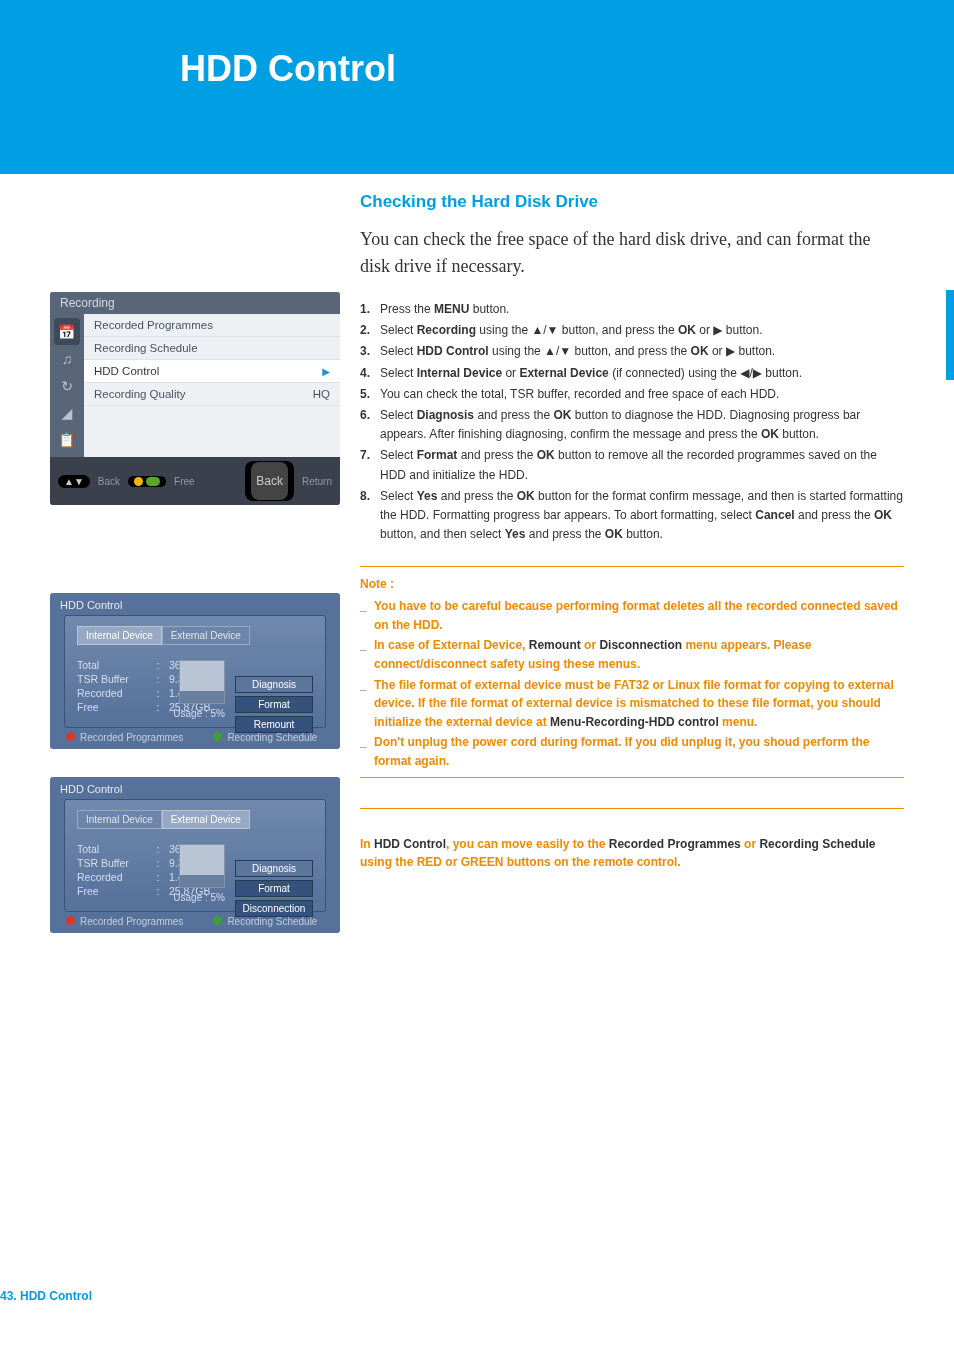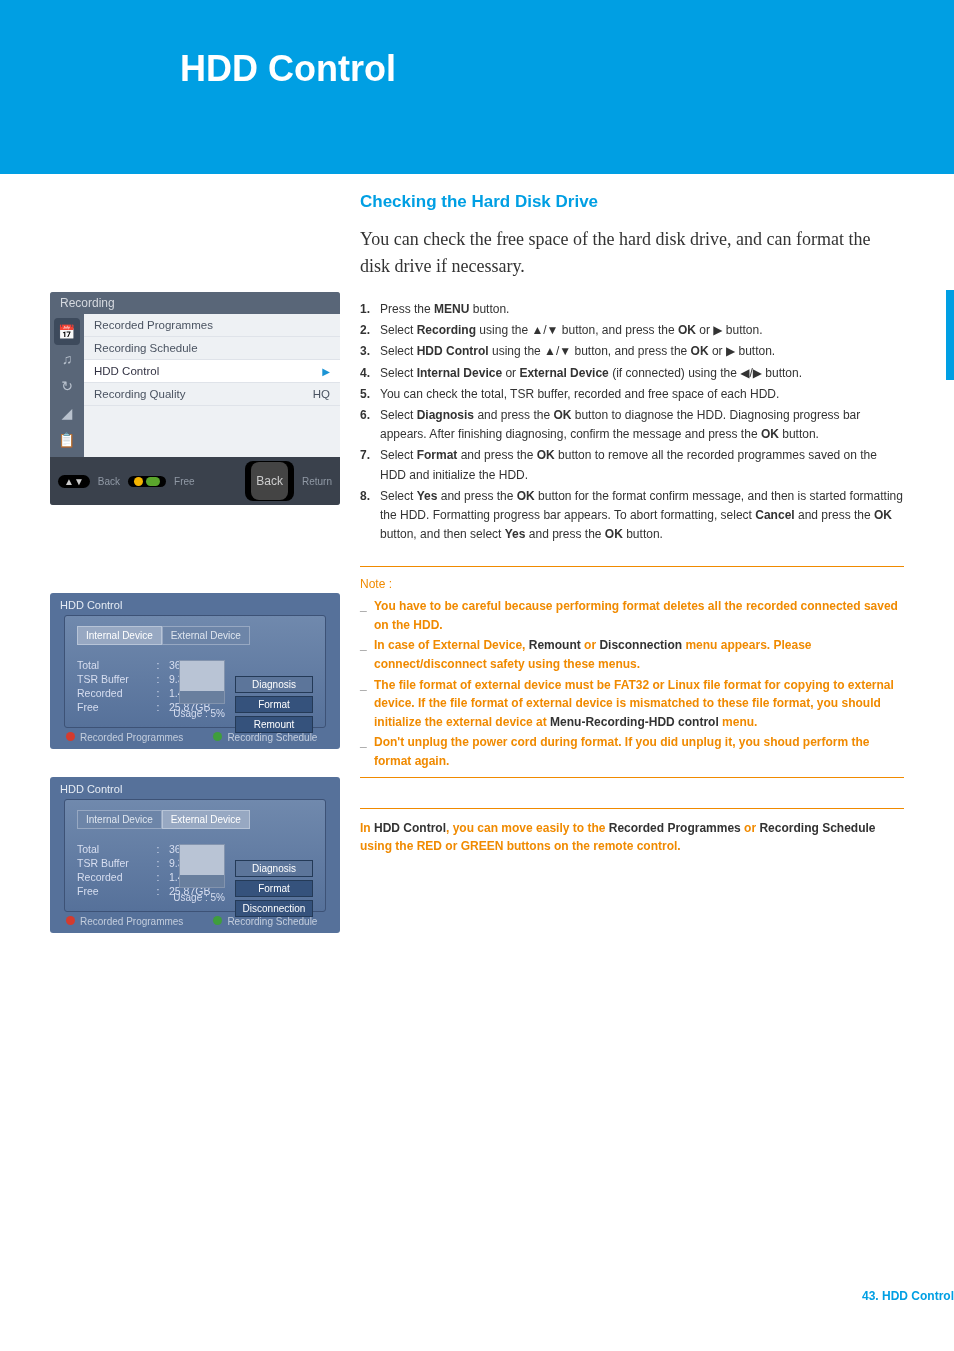--- a/index.html
+++ b/index.html
@@ -62,44 +62,44 @@
   .steps { margin-bottom: 22px; }
   .step {
     display: flex;
     font-size: 12px;
     line-height: 1.6;
     margin-bottom: 2px;
   }
   .step .num { font-weight: bold; width: 20px; flex-shrink: 0; }
   .step .body { flex: 1; }
   .hr-orange { border: none; border-top: 1px solid #f08a00; margin: 6px 0 10px 0; }
-  .note-title { color: #f08a00; font-weight: normal; font-size: 12px; margin-bottom: 6px; }
+  .note-title { color: #f08a00; font-weight: bold; font-size: 12px; margin-bottom: 6px; }
   .note-line {
     display: flex;
     font-size: 12px;
     color: #f08a00;
     font-weight: bold;
     line-height: 1.55;
     margin-bottom: 2px;
   }
   .note-line .us { width: 14px; flex-shrink: 0; color:#666; }
   .footer-note {
     color: #f08a00;
     font-weight: bold;
     font-size: 12px;
     line-height: 1.55;
     margin-top: 30px;
-    padding-top: 10px;
+    padding-top: 26px;
     border-top: 1px solid #f08a00;
   }
   .page-footer {
     position: absolute;
     left: 0; right: 0;
     bottom: 48px;
-    text-align: right;
+    text-align: left;
     color: #009fe3;
     font-weight: bold;
     font-size: 12px;
   }
 
   
   .mock {
     width: 290px;
     border-radius: 3px;
     overflow: hidden;

